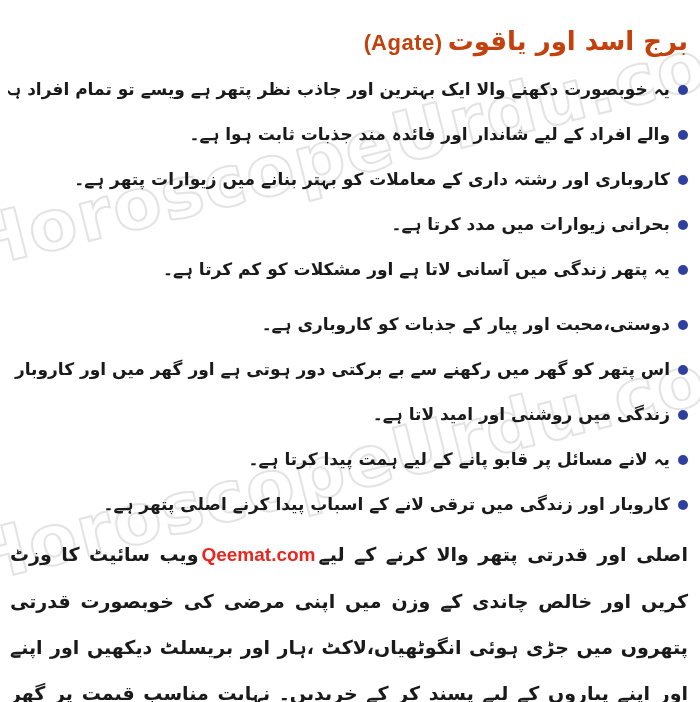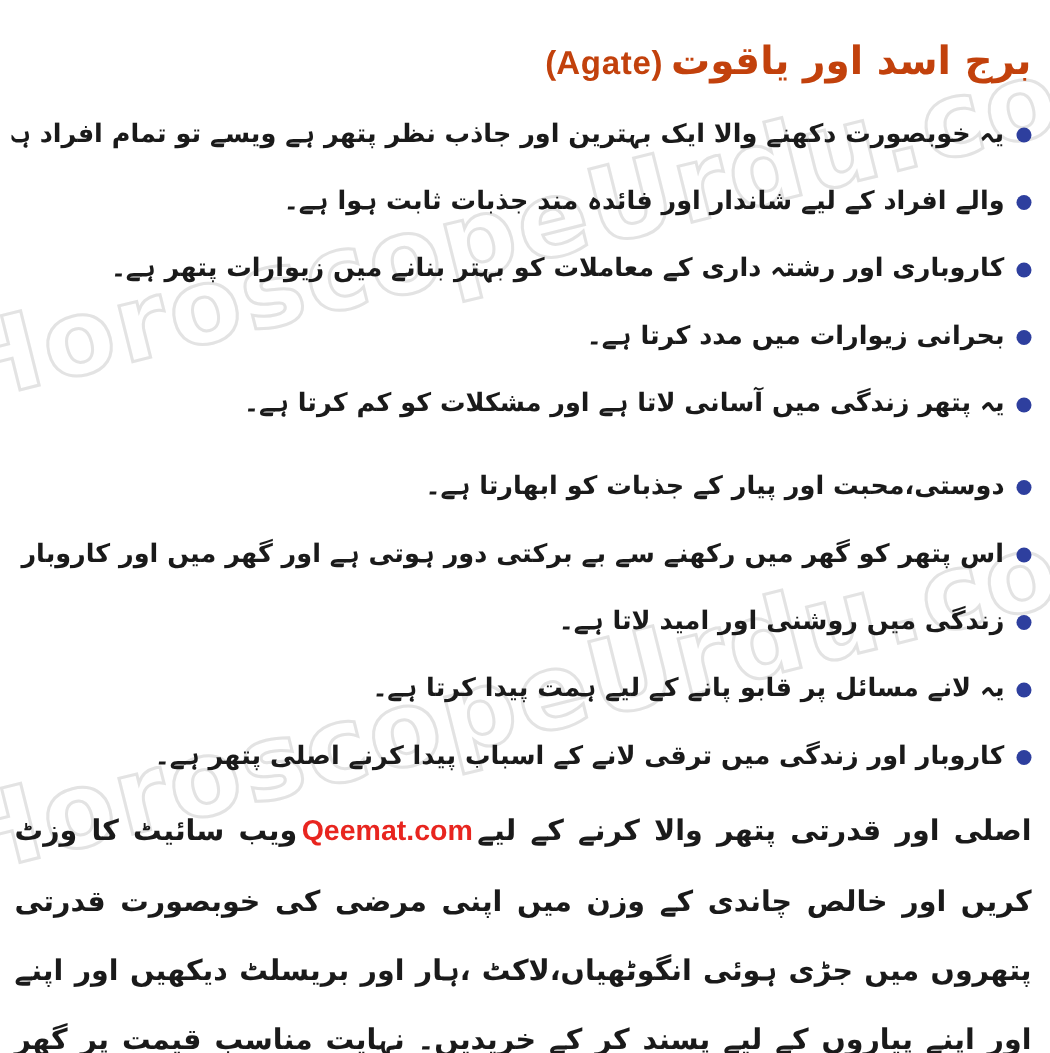--- a/index.html
+++ b/index.html
@@ -87,21 +87,21 @@
     <div class="brow">
       <span class="bdot"></span>
       <span class="btext">بحرانی زیوارات میں مدد کرتا ہے۔</span>
     </div>
     <div class="brow">
       <span class="bdot"></span>
       <span class="btext">یہ پتھر زندگی میں آسانی لاتا ہے اور مشکلات کو کم کرتا ہے۔</span>
     </div>
     <div class="brow gap-before">
       <span class="bdot"></span>
-      <span class="btext">دوستی،محبت اور پیار کے جذبات کو ابھارتا ہے۔</span>
+      <span class="btext">دوستی،محبت اور پیار کے جذبات کو کاروباری ہے۔</span>
     </div>
     <div class="brow">
       <span class="bdot"></span>
       <span class="btext">اس پتھر کو گھر میں رکھنے سے بے برکتی دور ہوتی ہے اور گھر میں اور کاروبار میں خوشحالی آتی ہے۔</span>
     </div>
     <div class="brow">
       <span class="bdot"></span>
       <span class="btext">زندگی میں روشنی اور امید لاتا ہے۔</span>
     </div>
     <div class="brow">

